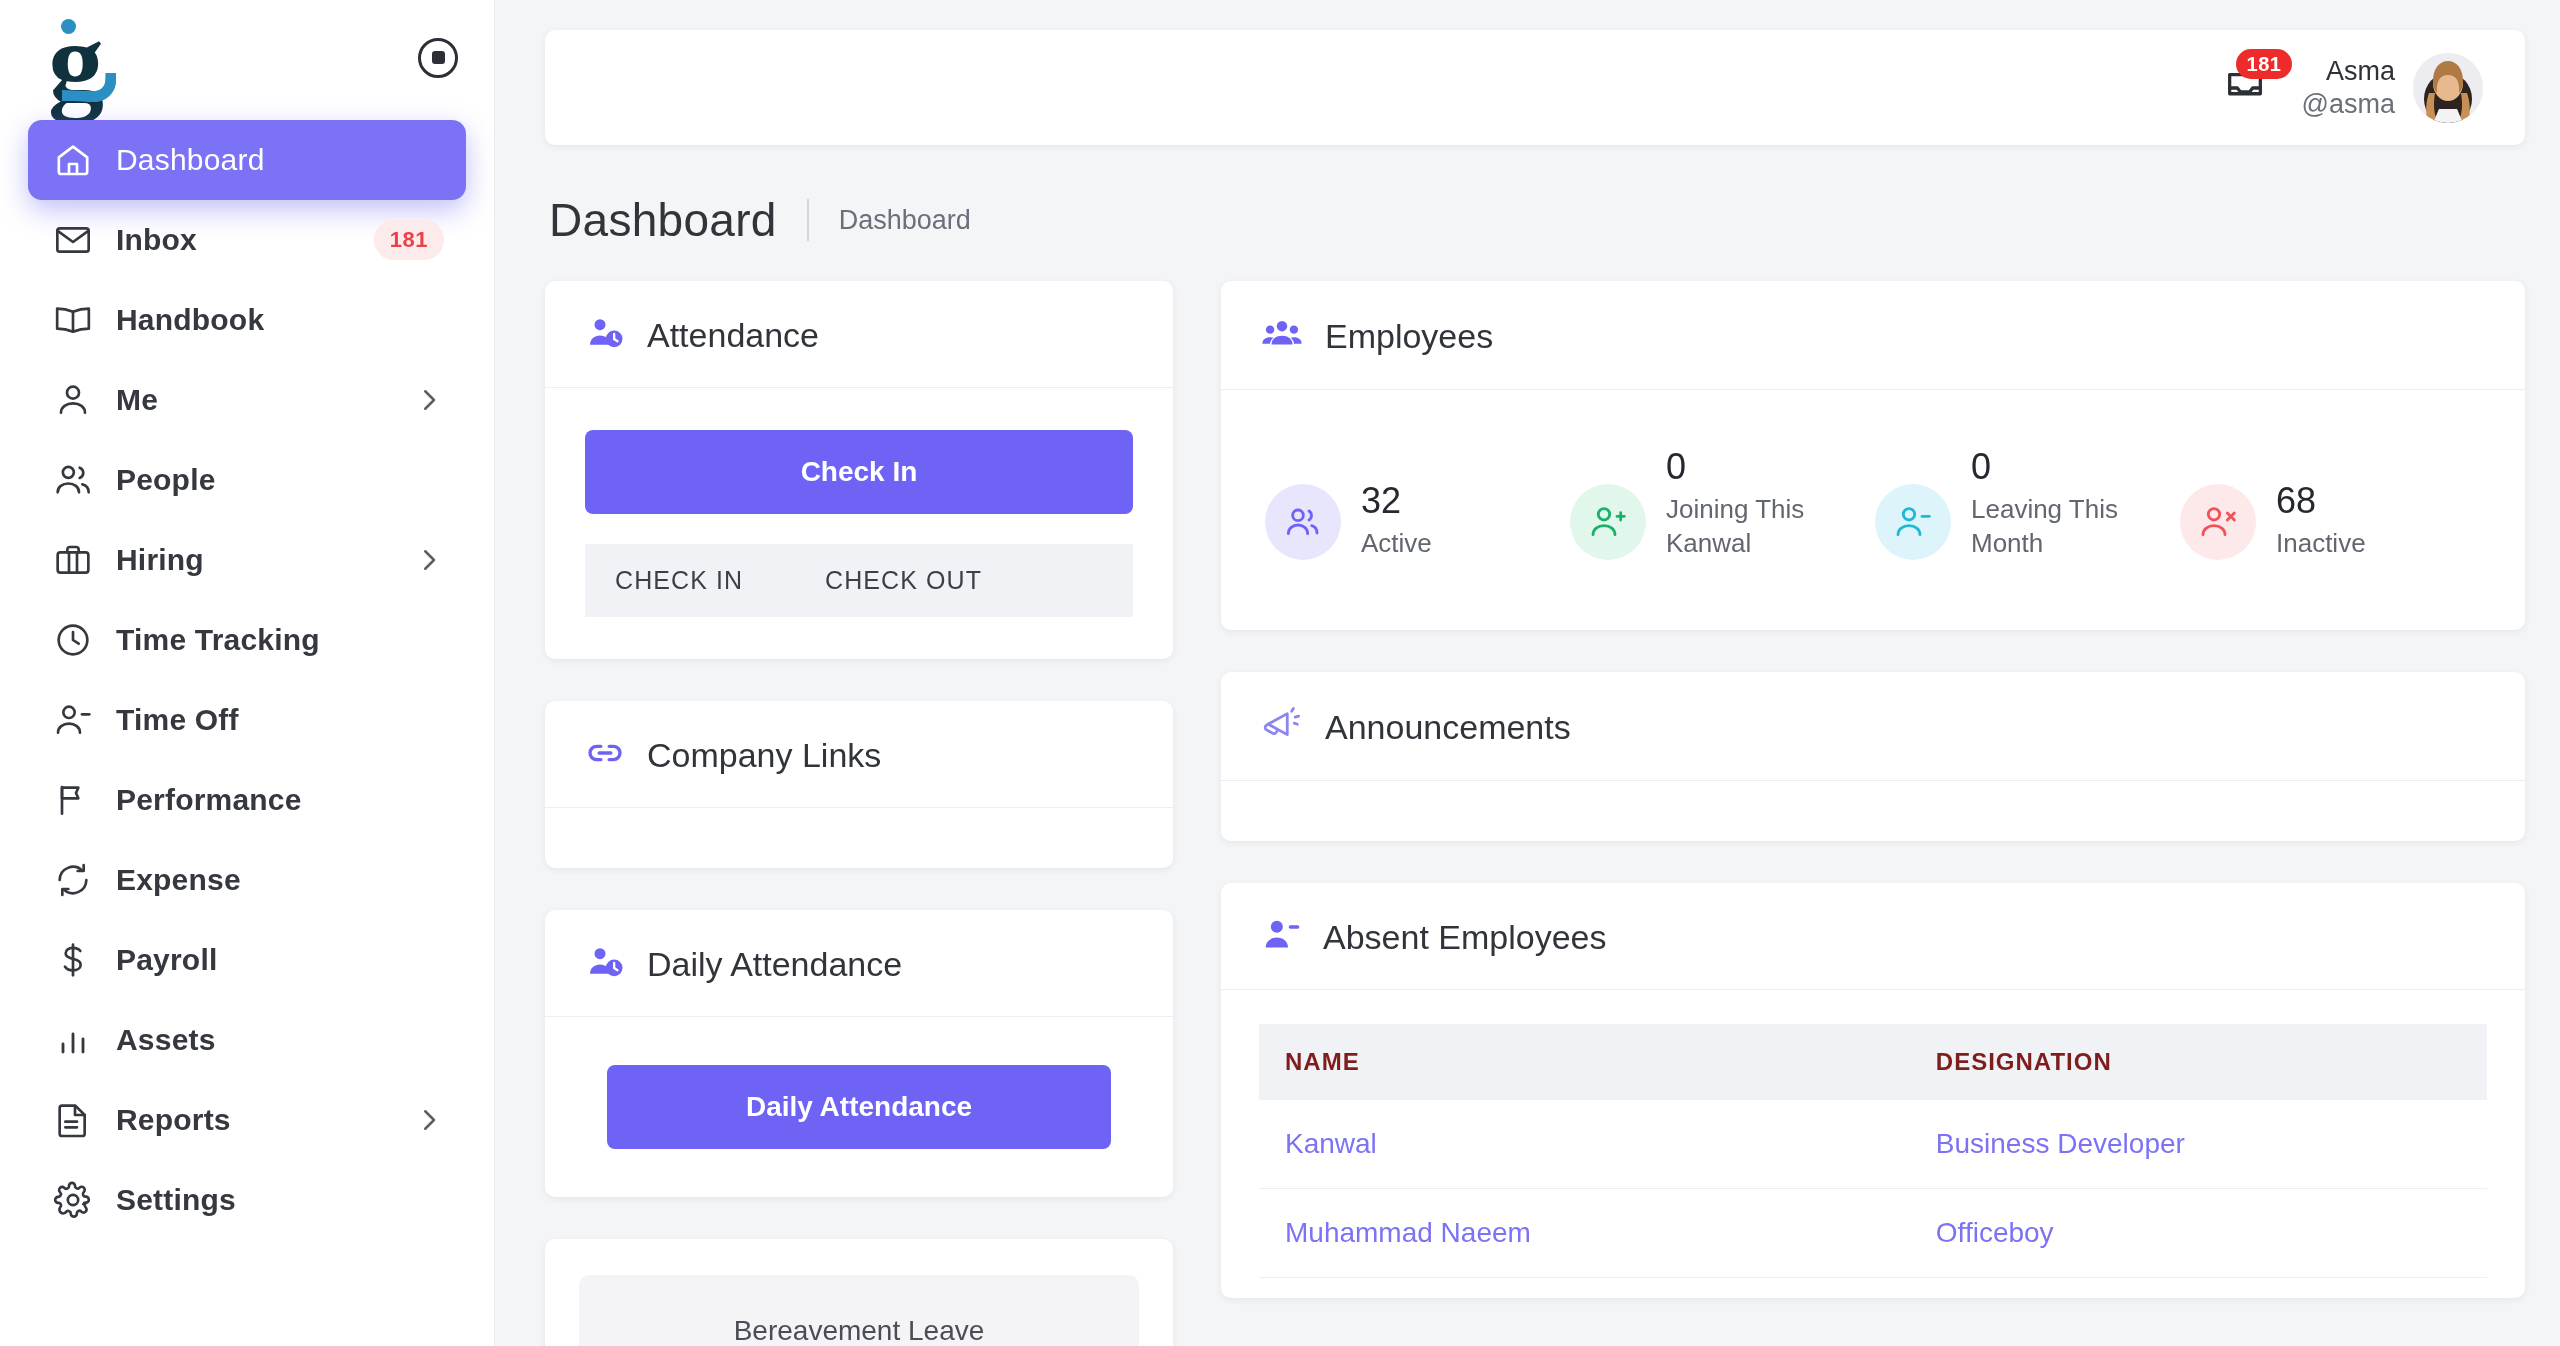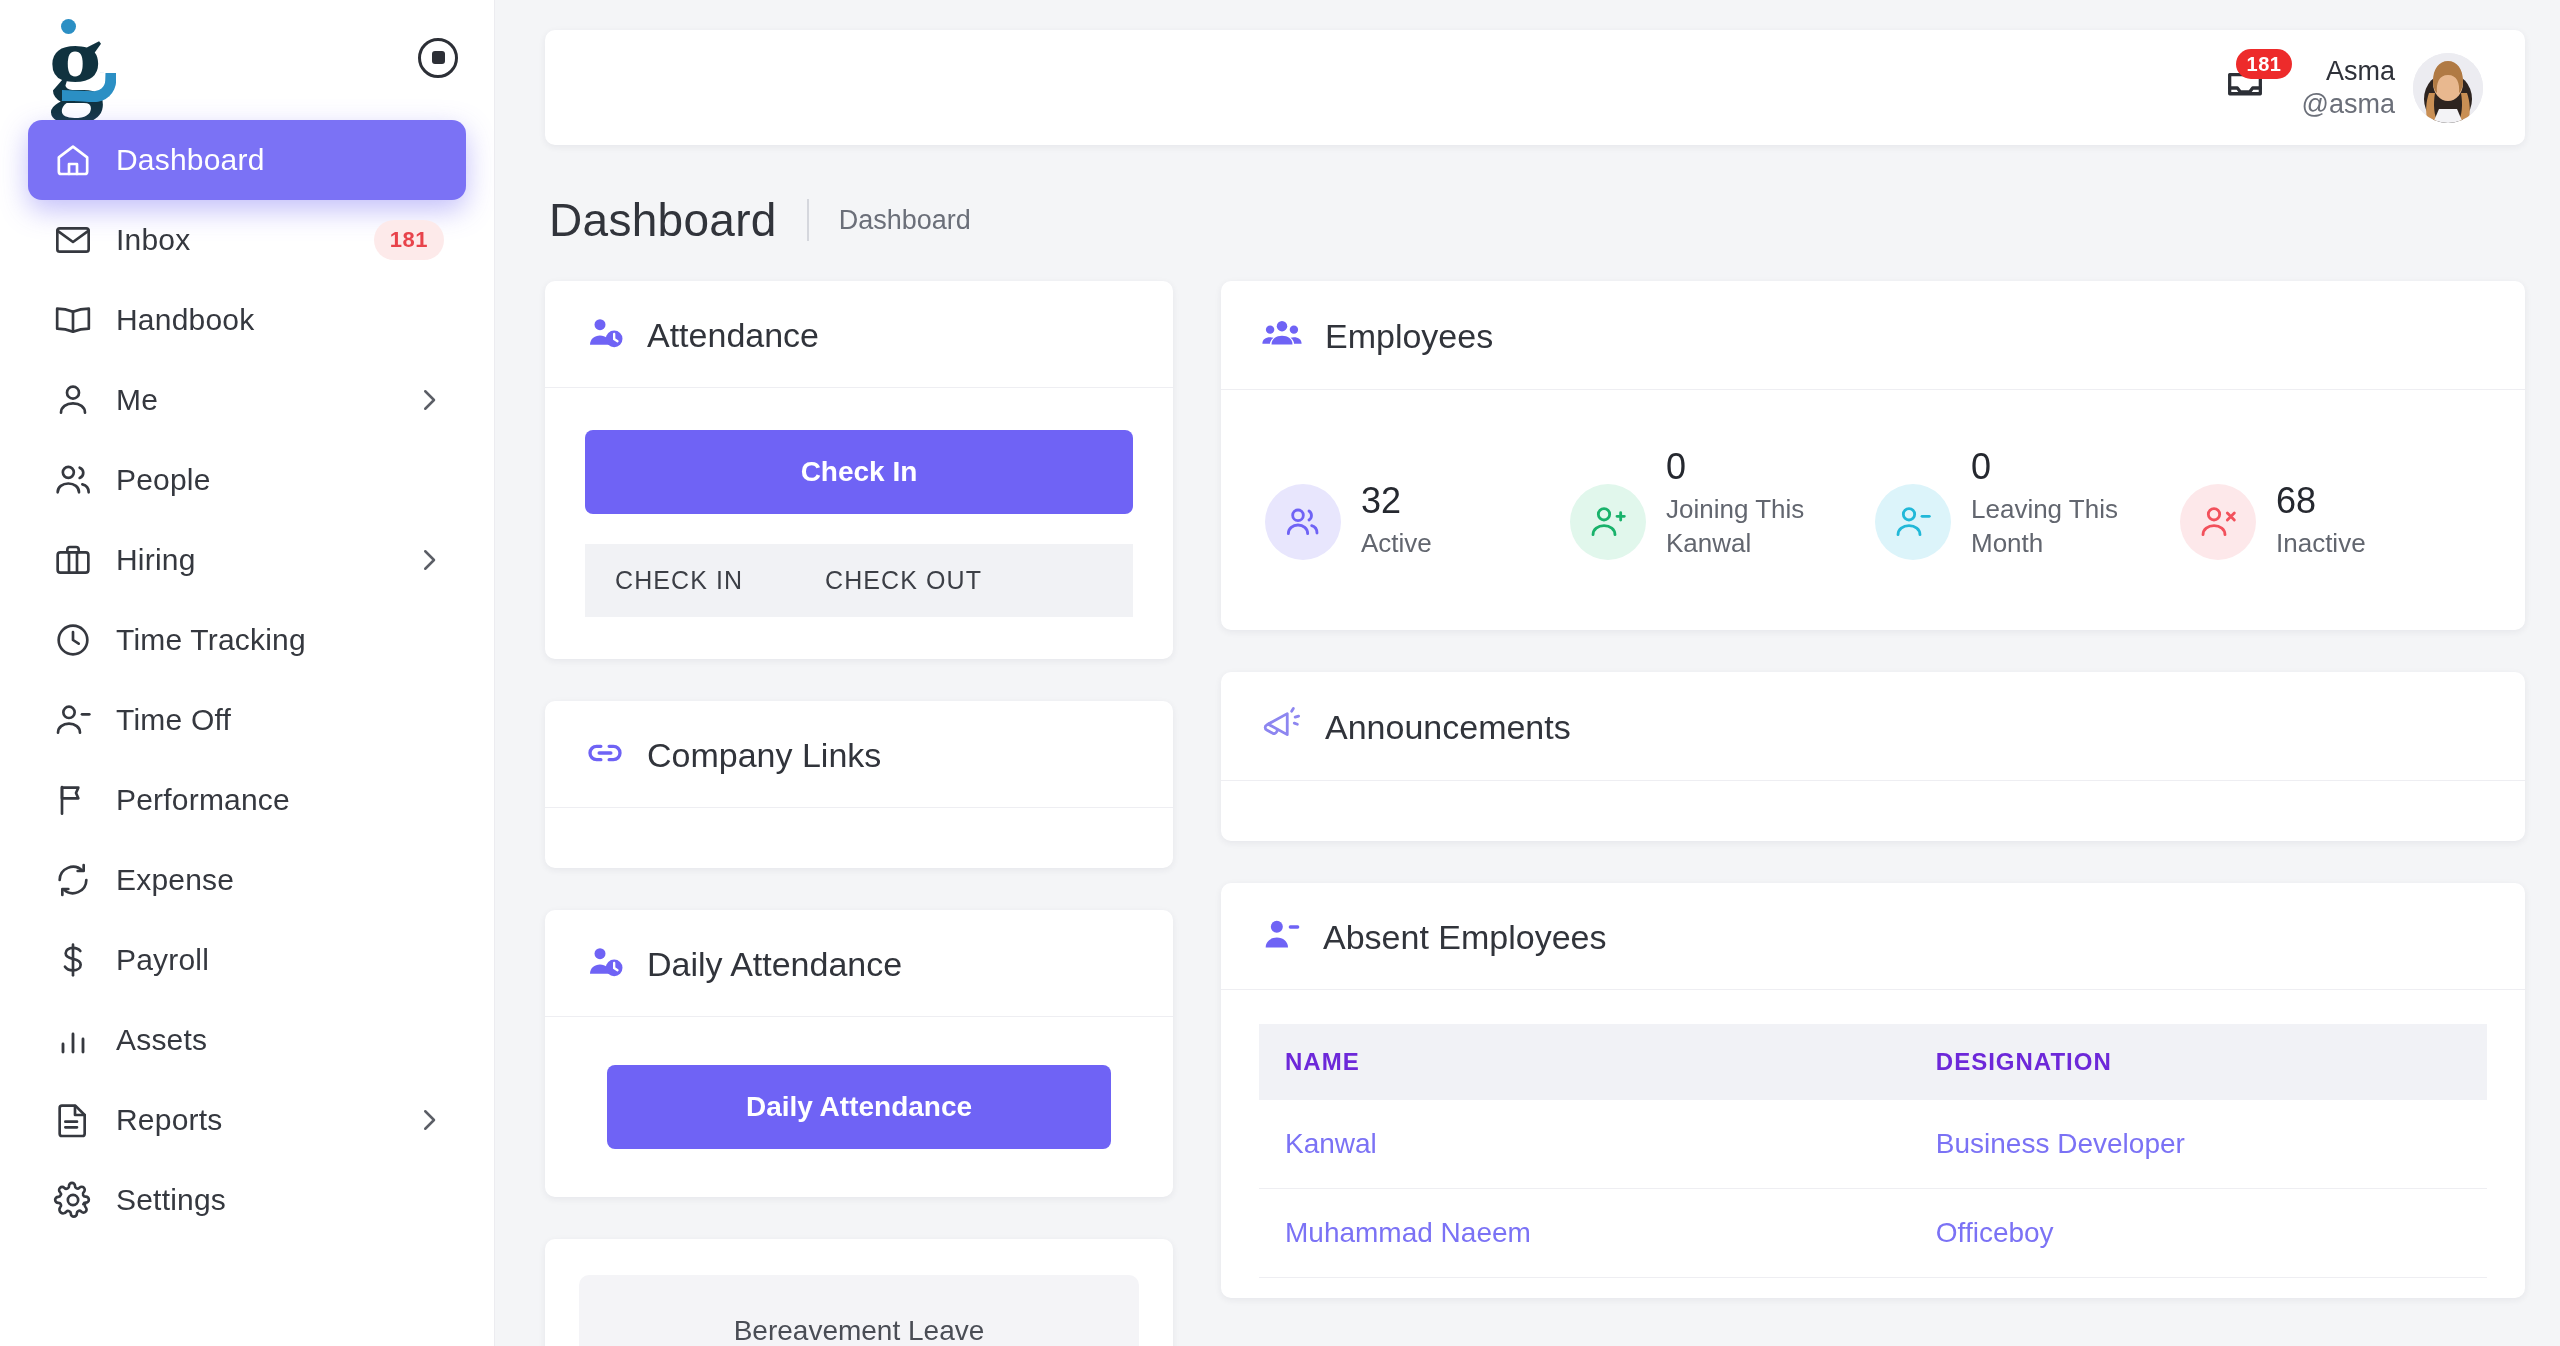--- a/index.html
+++ b/index.html
@@ -83,21 +83,21 @@
     position: relative;
   }
   .nav-item .ico {
     width: 42px; min-width: 42px; height: 42px;
     display: flex; align-items: center; justify-content: center;
     margin-right: 22px;
   }
   .nav-item .ico svg { display:block; }
   .nav-item .label {
     font-size: 30px;
-    font-weight: 400;
+    font-weight: 700;
     letter-spacing: .2px;
     white-space: nowrap;
     color: #35383f;
   }
   .nav-item.active {
     background: #7b72f5;
     box-shadow: 0 10px 28px rgba(123,114,245,.45);
   }
   .nav-item.active .label { color:#fff; font-weight:500; }
   .nav-item.active .ico svg { stroke: #fff; }
@@ -226,21 +226,21 @@
   .stat-num { font-size: 36px; color: #25282f; line-height: 1.05; }
   .stat-lbl { font-size: 26px; color: #62666f; line-height: 1.32; margin-top: 6px; max-width: 175px; }
 
   .tbl { width: 100%; border-collapse: collapse; }
   .tbl th {
     background: #f1f2f6;
     text-align: left;
     font-size: 24px;
     font-weight: 700;
     letter-spacing: 1px;
-    color: #6d28d9;
+    color: #7f1d1d;
     padding: 24px 0 24px 26px;
   }
   .tbl td {
     font-size: 28px;
     color: #7b72f5;
     padding: 28px 0 28px 26px;
     border-bottom: 1px solid #eeeef2;
     cursor: pointer;
   }
   .tbl .c-name { width: 53%; }

